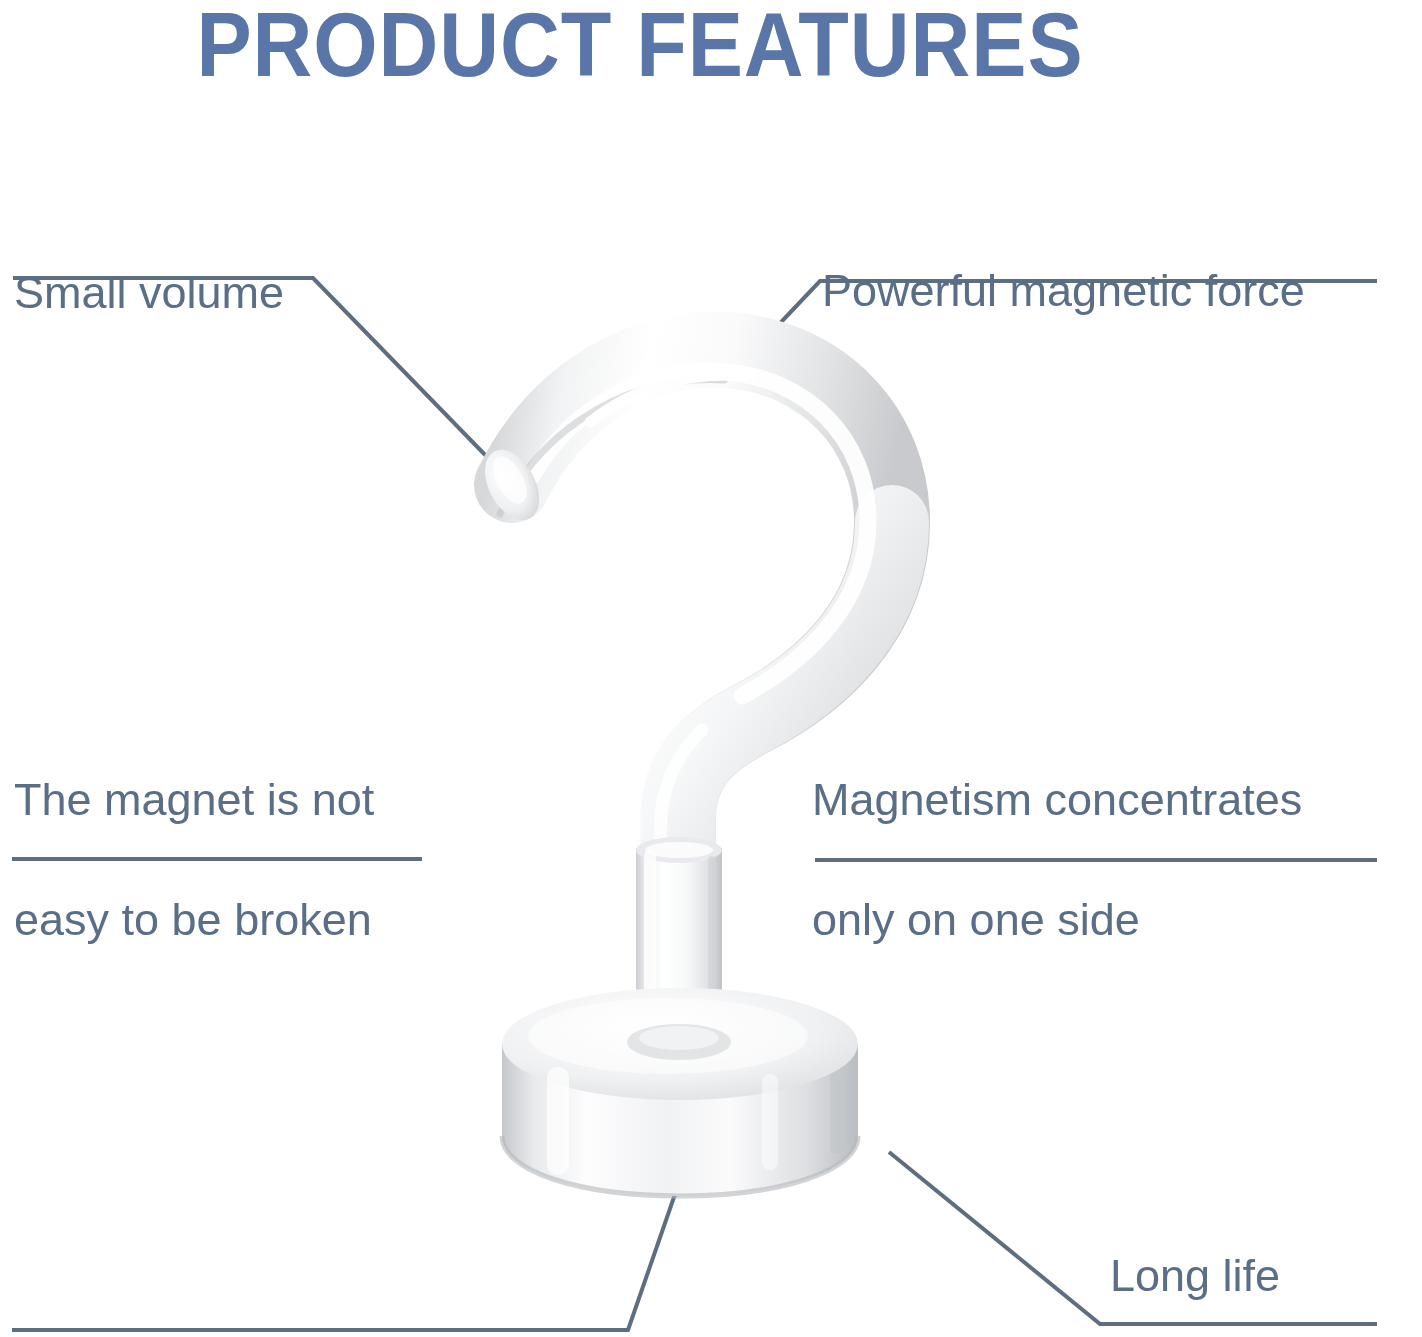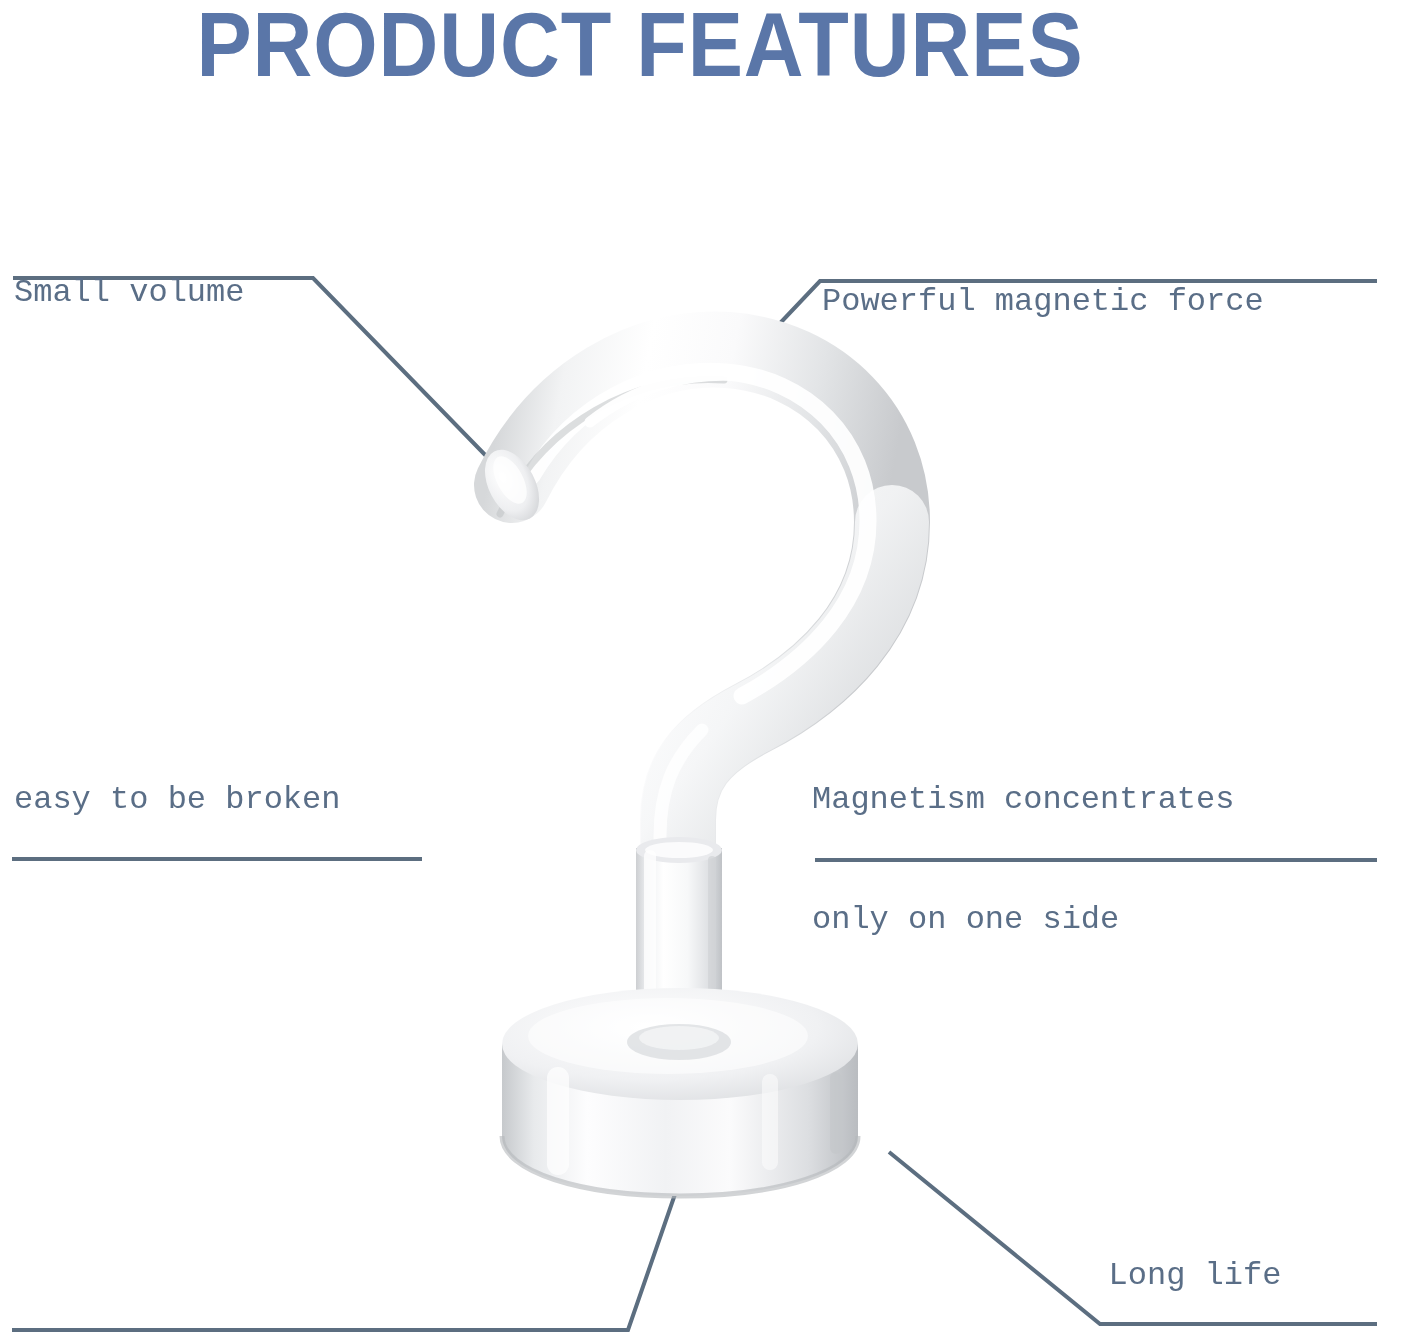--- a/index.html
+++ b/index.html
@@ -33,29 +33,29 @@
     color: #5A76A8;
     transform: scaleX(0.92);
     transform-origin: 50% 0;
     white-space: nowrap;
   }
 
   
   .label {
     position: absolute;
     color: #5A6E87;
-    font-size: 32px;
+    font-size: 45px;
     line-height: 60px;
-    font-family: Liberation Mono, monospace;
+    font-family: Liberation Sans, sans-serif;
     white-space: pre-line;
   }
   .label .ln { display: block; }
 
   #lbl-small-volume   { left: 14px;  top: 203px; text-align: left; }
-  #lbl-powerful       { left: 822px; top: 212px; text-align: right; }
+  #lbl-powerful       { left: 822px; top: 201px; text-align: right; }
   #lbl-not-broken     { left: 14px;  top: 710px; text-align: left; }
   #lbl-one-side       { left: 812px; top: 710px; width: 568px; text-align: left; }
   #lbl-permanent      { left: 14px;  top: 1272px; text-align: left; }
   #lbl-long-life      { left: 1010px; top: 1186px; width: 370px; text-align: center; }
 
   
   #leaders {
     position: absolute;
     left: 0; top: 0;
     width: 1422px;
@@ -212,20 +212,21 @@
 
   <div class="label" id="lbl-small-volume">
     <span class="ln">Small volume</span>
   </div>
 
   <div class="label" id="lbl-powerful">
     <span class="ln">Powerful magnetic force</span>
   </div>
 
   <div class="label" id="lbl-not-broken">
+    <span class="ln">The magnet is not</span>
     <span class="ln">easy to be broken</span>
   </div>
 
   <div class="label" id="lbl-one-side">
     <span class="ln">Magnetism concentrates</span>
     <span class="ln">only on one side</span>
   </div>
 
   <div class="label" id="lbl-permanent">
     <span class="ln">Permanent magnetic force</span>

